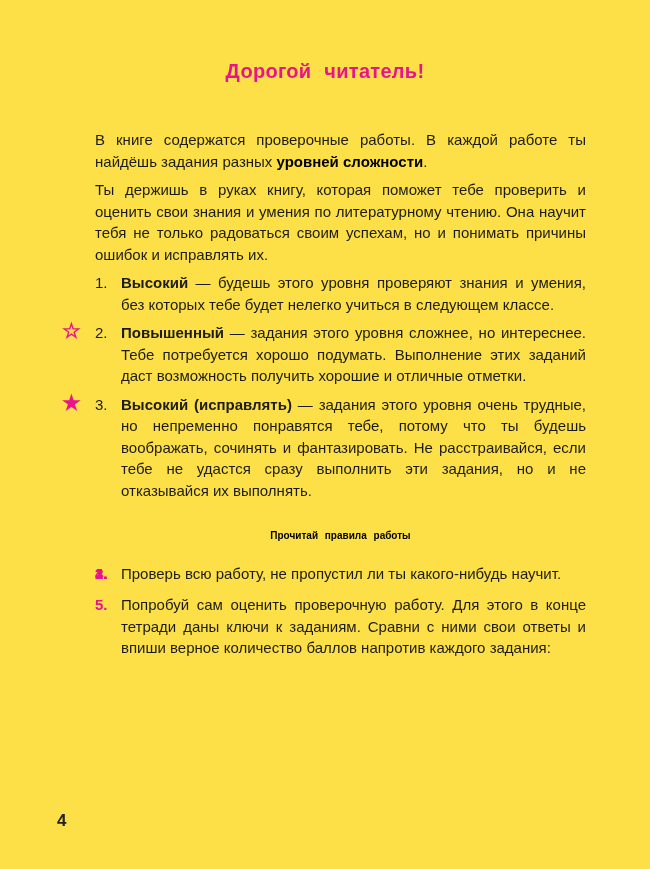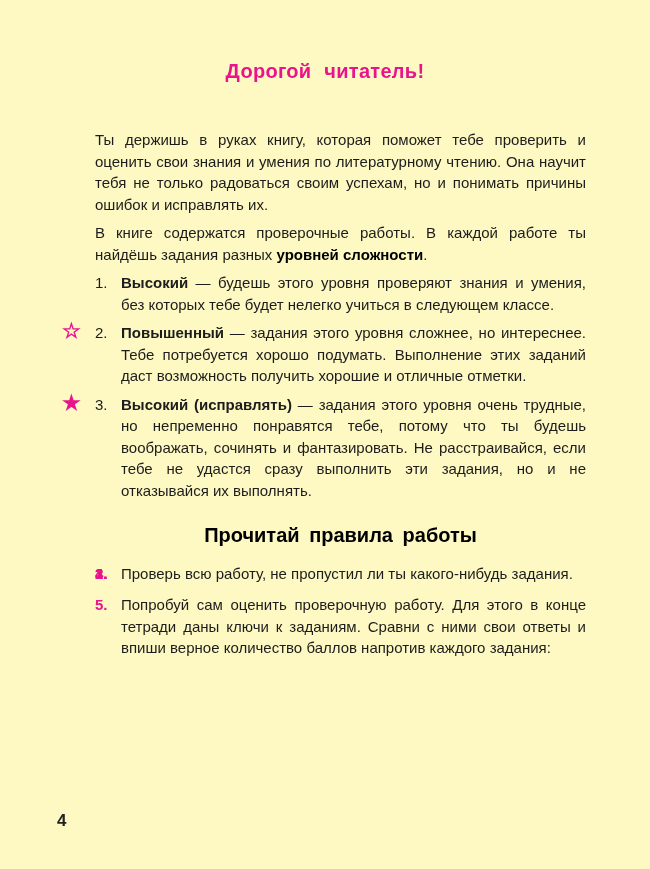--- a/index.html
+++ b/index.html
@@ -1,21 +1,21 @@
 <!DOCTYPE html>
 <html><head>
 <meta charset="utf-8">
 <style>
   html, body { margin: 0; padding: 0; background: #ffffff; }
   .page {
     position: relative;
     width: 650px;
     height: 869px;
     margin: 0 auto;
-    background: #fef9c3;
+    background: #fde047;
     font-family: "Liberation Sans", sans-serif;
     color: #1c1c1c;
     overflow: hidden;
     box-sizing: border-box;
   }
   .title {
     margin: 0;
     padding-top: 60px;
     text-align: center;
     font-size: 20px;
@@ -53,21 +53,21 @@
     position: absolute;
     left: -33px;
     top: -2px;
     font-size: 21px;
     line-height: 21px;
     font-weight: bold;
   }
   .rules-heading {
     margin: 24px 0 16px 0;
     text-align: center;
-    font-size: 20px;
+    font-size: 10px;
     font-weight: bold;
     word-spacing: 4px;
     color: #000;
   }
   .page-number {
     position: absolute;
     left: 57px;
     bottom: 38px;
     font-size: 17px;
     font-weight: bold;
@@ -77,23 +77,23 @@
 </style>
 </head>
 <body>
 
 <div class="page">
 
   <h1 class="title accent" style="color: rgb(233, 20, 140);">Дорогой  читатель!</h1>
 
   <div class="content">
 
+    <p class="para"><span>В книге содержатся проверочные работы. В каждой работе ты найдёшь задания разных </span><b>уровней сложности</b><span>.</span></p>
+
     <p class="para">Ты держишь в руках книгу, которая поможет тебе проверить и оценить свои знания и умения по литературному чтению. Она научит тебя не только радоваться своим успехам, но и понимать причины ошибок и исправлять их.</p>
-
-    <p class="para"><span>В книге содержатся проверочные работы. В каждой работе ты найдёшь задания разных </span><b>уровней сложности</b><span>.</span></p>
 
     <ol class="levels">
       <li>
         <span class="num">1.</span>
         <b>Высокий</b><span> — будешь этого уровня проверяют знания и умения, без которых тебе будет нелегко учиться в следующем классе.</span>
       </li>
       <li>
         <span class="star accent" style="color: rgb(233, 20, 140);">☆</span>
         <span class="num">2.</span>
         <b>Повышенный</b><span> — задания этого уровня сложнее, но интереснее. Тебе потребуется хорошо подумать. Выполнение этих заданий даст возможность получить хорошие и отличные отметки.</span>
@@ -112,21 +112,21 @@
         <span class="num accent" style="color: rgb(233, 20, 140);">1.</span>
       </li>
       <li>
         <span class="num accent" style="color: rgb(233, 20, 140);">2.</span>
       </li>
       <li>
         <span class="num accent" style="color: rgb(233, 20, 140);">3.</span>
       </li>
       <li>
         <span class="num accent" style="color: rgb(233, 20, 140);">4.</span>
-        <span>Проверь всю работу, не пропустил ли ты какого-нибудь задания.</span>
+        <span>Проверь всю работу, не пропустил ли ты какого-нибудь научит.</span>
       </li>
       <li>
         <span class="num accent" style="color: rgb(233, 20, 140);">5.</span>
         <span>Попробуй сам оценить проверочную работу. Для этого в конце тетради даны ключи к заданиям. Сравни с ними свои ответы и впиши верное количество баллов напротив каждого задания:</span>
       </li>
     </ol>
 
   </div>
 
   <div class="page-number">4</div>

